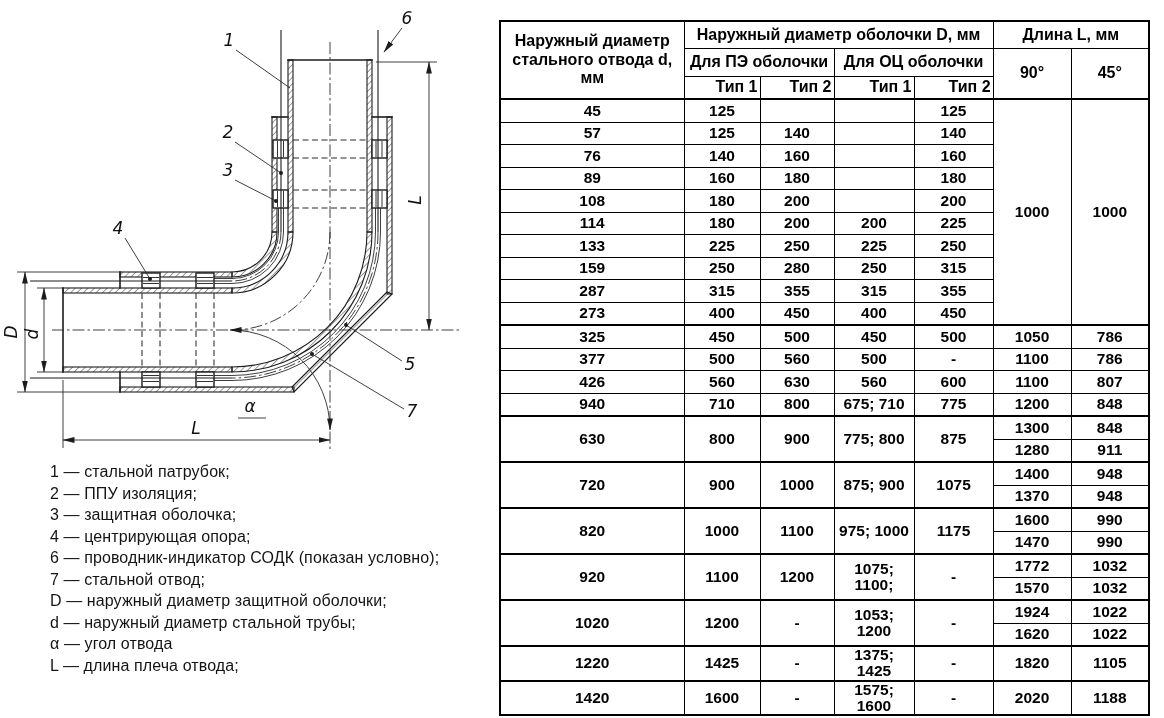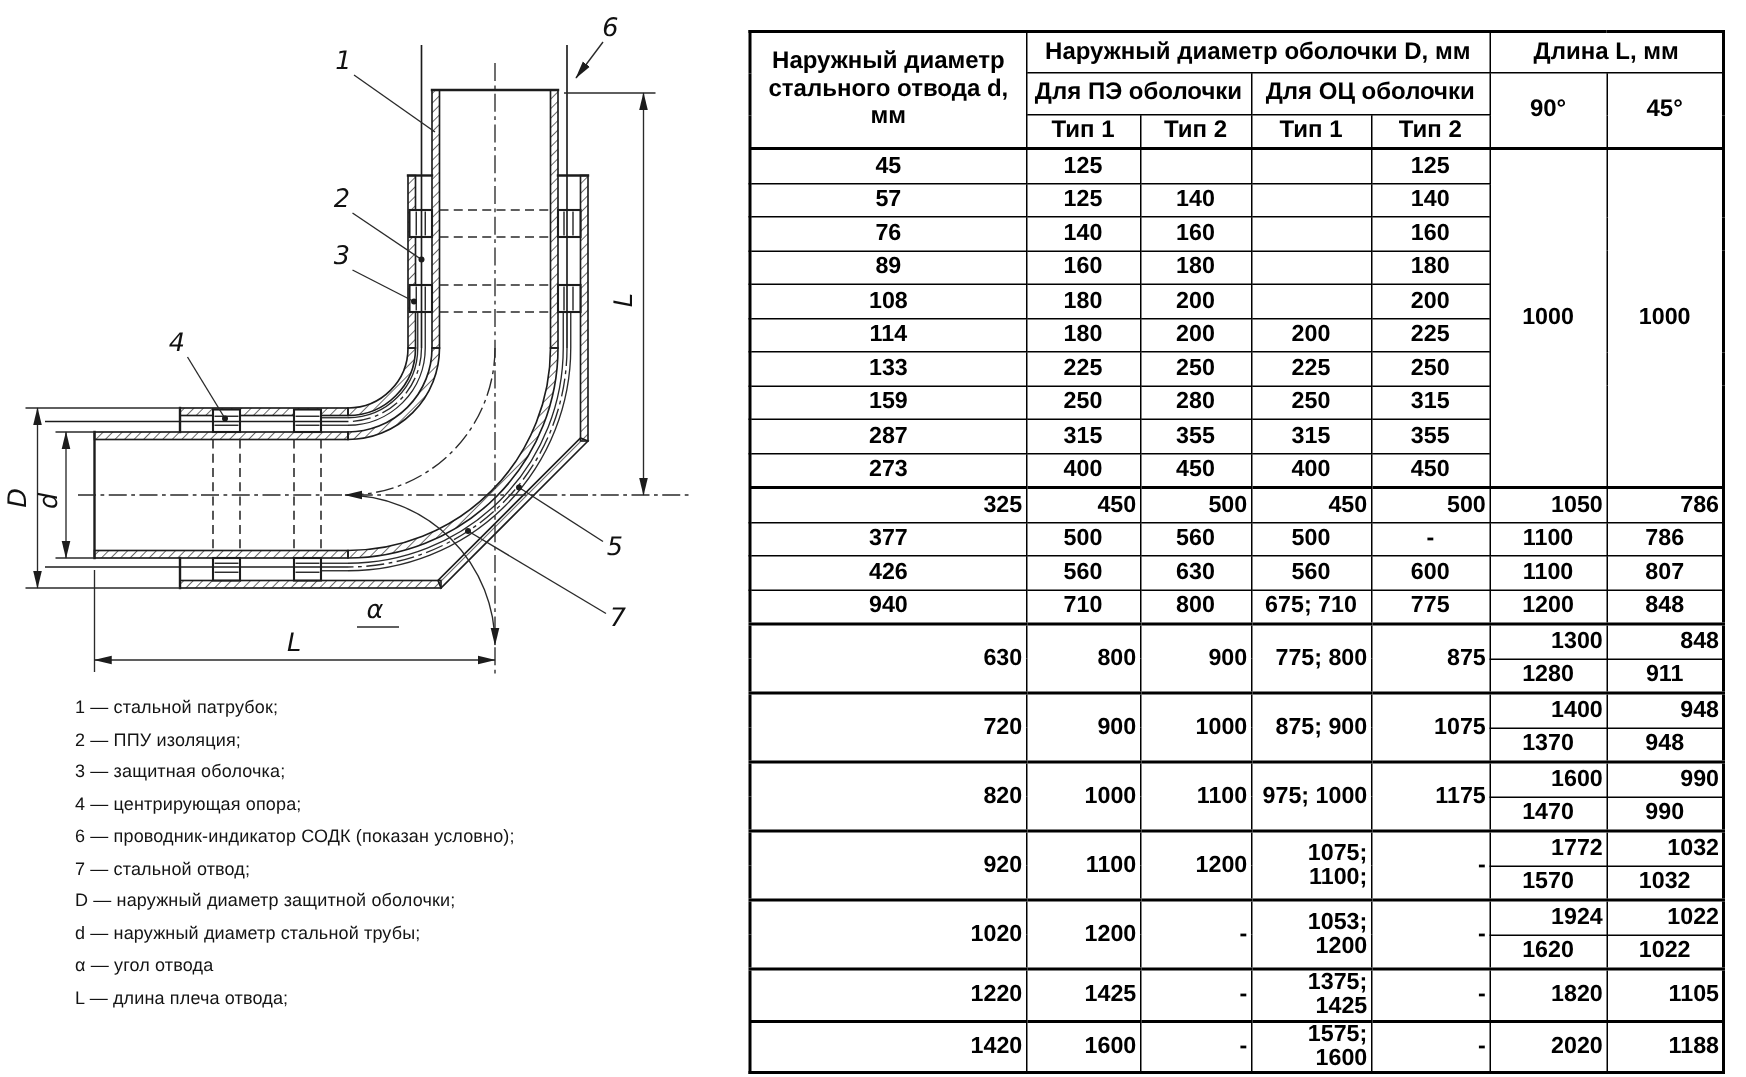--- a/index.html
+++ b/index.html
@@ -15,39 +15,39 @@
   .sup{fill:#ffffff;stroke:#1c1c1c;stroke-width:1.4;}
   .supline{stroke:#1c1c1c;stroke-width:0.9;}
   .hid{stroke:#2a2a2a;stroke-width:1.05;fill:none;stroke-dasharray:6 3.5;}
   .cl{stroke:#2a2a2a;stroke-width:0.9;fill:none;stroke-dasharray:12 3 2.5 3;}
   .wire{stroke:#1c1c1c;stroke-width:1.1;fill:none;}
   .dim{stroke:#2a2a2a;stroke-width:0.9;fill:none;}
   .ldr{stroke:#2a2a2a;stroke-width:0.9;fill:none;}
   .lbl{font-family:"DejaVu Sans",sans-serif;font-style:italic;font-size:17px;fill:#111;}
   .dot{fill:#1c1c1c;}
   
-  #legend{position:absolute;left:50px;top:461px;font-size:12px;line-height:21.5px;color:#141414;letter-spacing:.1px;}
+  #legend{position:absolute;left:50px;top:461px;font-size:16px;line-height:21.5px;color:#141414;letter-spacing:.1px;}
   
   #spec-table{
     position:absolute;left:499px;top:20px;width:649px;
     border-collapse:collapse;table-layout:fixed;
     border:2.2px solid #000;
     font-family:"Liberation Sans",sans-serif;
   }
   #spec-table th, #spec-table td{
     border:1.5px solid #000;text-align:center;vertical-align:middle;
     padding:0 2px;color:#000;background:#fff;overflow:hidden;
   }
   #spec-table th{font-weight:700;font-size:16px;line-height:1.15;}
   #spec-table td{font-weight:600;font-size:15.5px;height:21.5px;line-height:1.05;}
   #spec-table thead tr:nth-child(1) th{height:26px;}
   #spec-table thead tr:nth-child(2) th{height:27px;}
-  #spec-table thead tr:nth-child(3) th{height:21px;}
+  #spec-table thead tr:nth-child(3) th{height:21px;text-align:right;}
   #spec-table thead{border-bottom:2px solid #000;}
-  #spec-table tr.grp td{border-top:2.2px solid #000;text-align:right;}
+  #spec-table tr.grp td{border-top:2.2px solid #000;}
 </style>
 </head>
 <body>
 
 <svg id="drawing" width="497" height="460" viewBox="0 0 497 460" xmlns="http://www.w3.org/2000/svg">
   <defs>
     <pattern id="hat" width="4.5" height="4.5" patternUnits="userSpaceOnUse" patternTransform="rotate(45)">
       <line x1="0" y1="0" x2="0" y2="4.5" stroke="#3a3a3a" stroke-width="1"></line>
     </pattern>
     <marker id="arw" markerWidth="13" markerHeight="8" refX="11.5" refY="4" orient="auto-start-reverse" markerUnits="userSpaceOnUse">

